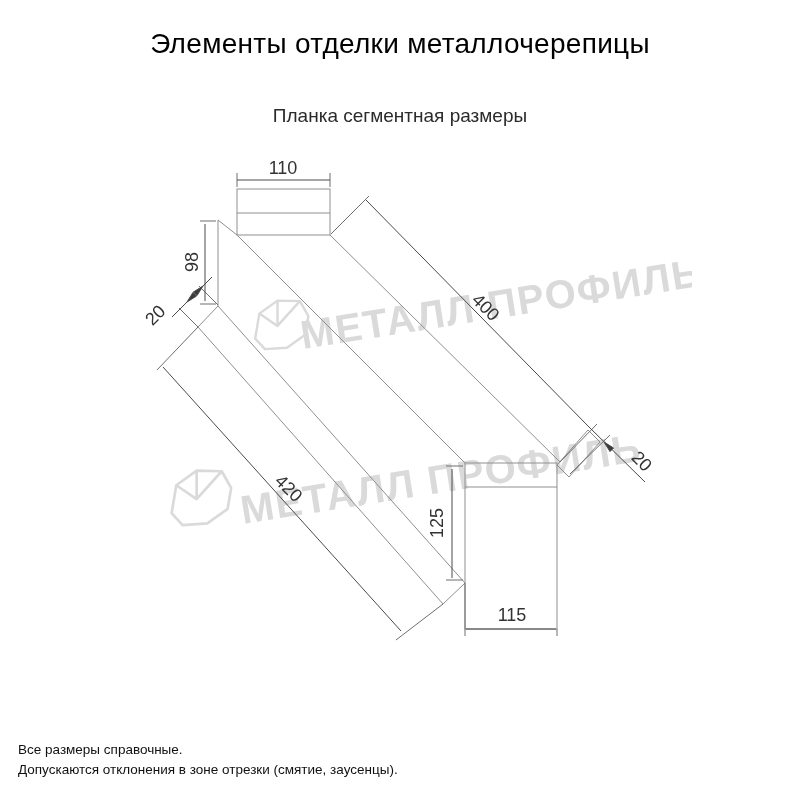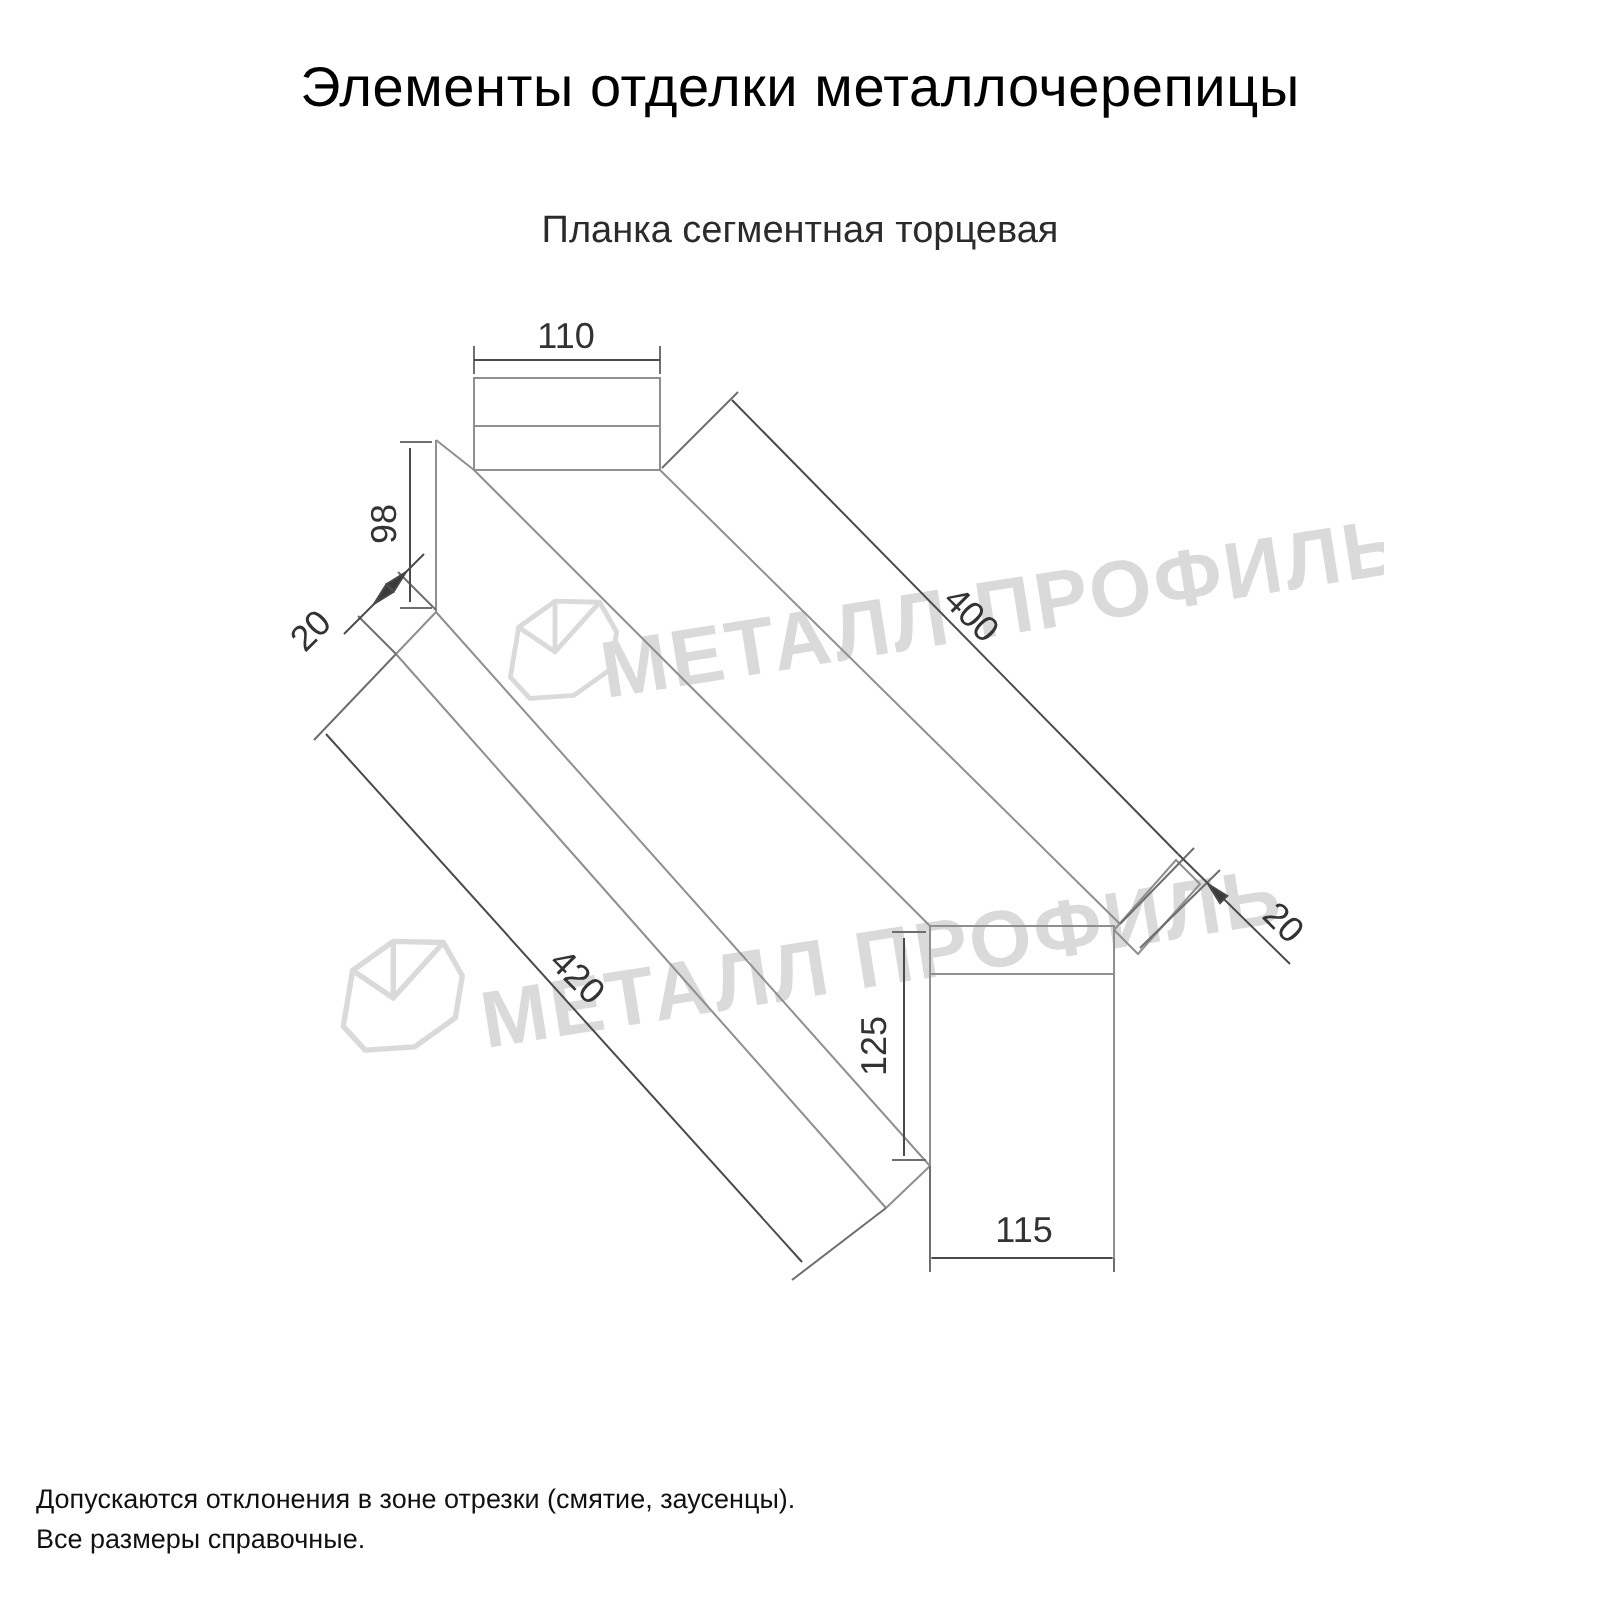--- a/index.html
+++ b/index.html
@@ -29,21 +29,21 @@
   .arr{fill:#3a3a3a;}
 </style>
 </head>
 <body>
 
 <div class="page">
 
   <div class="title">Элементы отделки металлочерепицы</div>
 
   <div class="subtitle">
-    <div>Планка сегментная торцевая</div>
+    <div>Планка сегментная размеры</div>
   </div>
 
   <svg width="800" height="800" viewBox="0 0 800 800">
     <defs>
       <marker id="ah" markerWidth="26" markerHeight="10" refX="0" refY="4" orient="auto-start-reverse" markerUnits="userSpaceOnUse">
         <path d="M0,4 L-12,7.1 L-12,0.9 Z" fill="#3a3a3a"></path>
       </marker>
     </defs>
 
     <g>
@@ -123,17 +123,17 @@
       <text class="dimtxt" transform="translate(156,316) rotate(-45)" dy="5">20</text>
       <text class="dimtxt" transform="translate(485,308) rotate(45)" dy="5">400</text>
       <text class="dimtxt" transform="translate(288,489) rotate(45)" dy="5">420</text>
       <text class="dimtxt" transform="translate(438,523) rotate(-90)" dy="5">125</text>
       <text class="dimtxt" x="512" y="621">115</text>
       <text class="dimtxt" transform="translate(641,462) rotate(45)" dy="5">20</text>
     </g>
   </svg>
 
   <div class="footer">
+    <div>Все размеры справочные.</div>
     <div>Допускаются отклонения в зоне отрезки (смятие, заусенцы).</div>
-    <div>Все размеры справочные.</div>
   </div>
 
 </div>
 
 </body></html>

